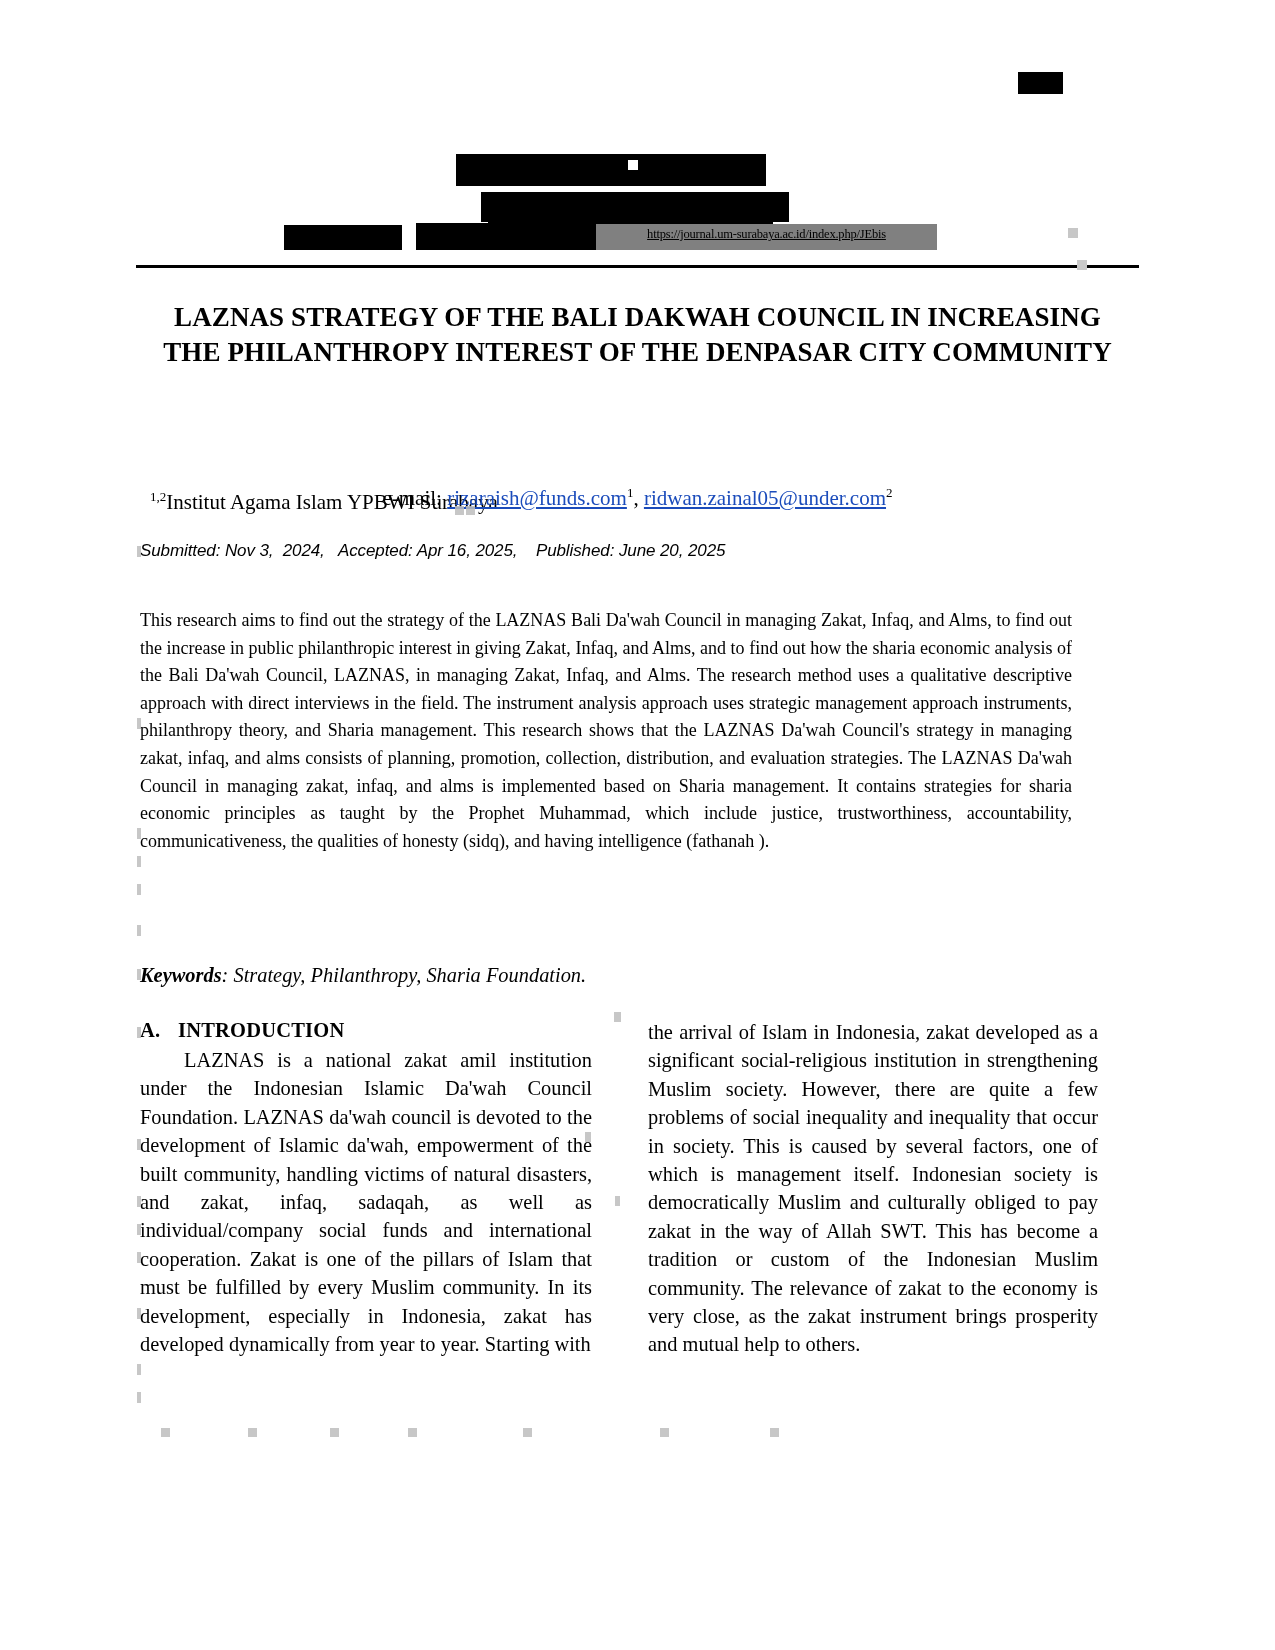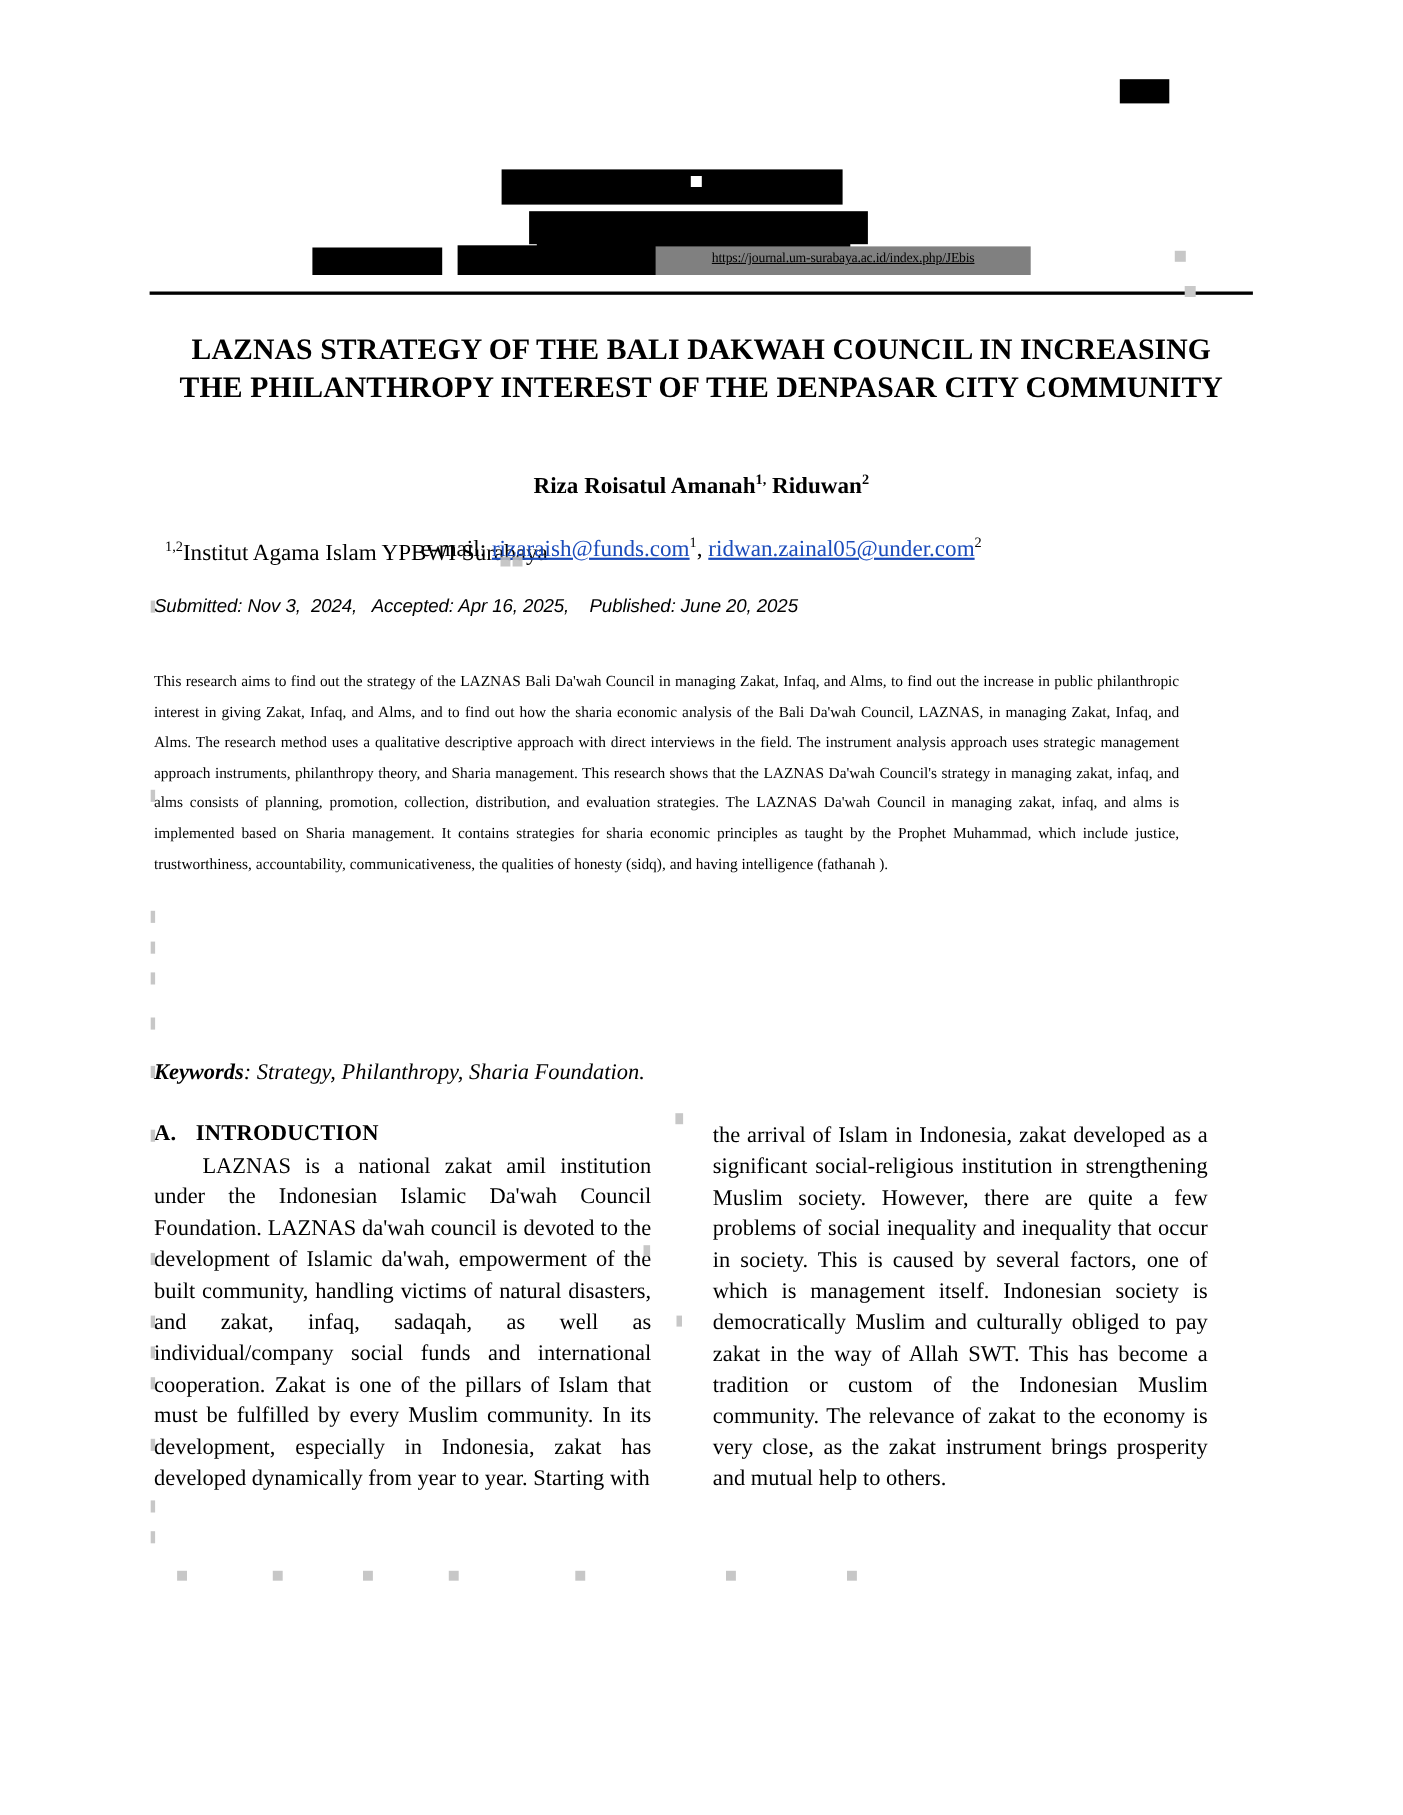--- a/index.html
+++ b/index.html
@@ -162,21 +162,21 @@
     text-align: center;
     font-weight: bold;
     font-size: 21px;
   }
   .abstract-body {
     position: absolute;
     left: 140px;
     top: 607px;
     width: 932px;
     text-align: justify;
-    font-size: 14px;
+    font-size: 18px;
     line-height: 27.6px;
     text-justify: inter-word;
   }
 
   .keywords {
     position: absolute;
     left: 140px;
     top: 962px;
     width: 932px;
     font-style: italic;
@@ -240,23 +240,20 @@
     <div class="url-band">
       <div class="url-text">https://journal.um-surabaya.ac.id/index.php/JEbis</div>
     </div>
   </div>
 
   <div class="header-rule"></div>
   <div class="header-rule-tick"></div>
 
   <div class="doc-title">LAZNAS STRATEGY OF THE BALI DAKWAH COUNCIL IN INCREASING THE PHILANTHROPY INTEREST OF THE DENPASAR CITY COMMUNITY</div>
 
-  <div class="authors">
-    <span>Riza Roisatul Amanah<sup>1,</sup> Riduwan<sup>2</sup></span>
-  </div>
 
   <div class="affiliation">
     <span><sup>1,2</sup>Institut Agama Islam YPBWI Surabaya</span>
   </div>
 
   <div class="email-line">
     <span>e-mail: </span><a class="email-link" href="#">rizaraish@funds.com</a><sup>1</sup><span>, </span><a class="email-link" href="#">ridwan.zainal05@under.com</a><sup>2</sup>
   </div>
 
   <div class="dates">Submitted: Nov 3,  2024,   Accepted: Apr 16, 2025,    Published: June 20, 2025</div>

